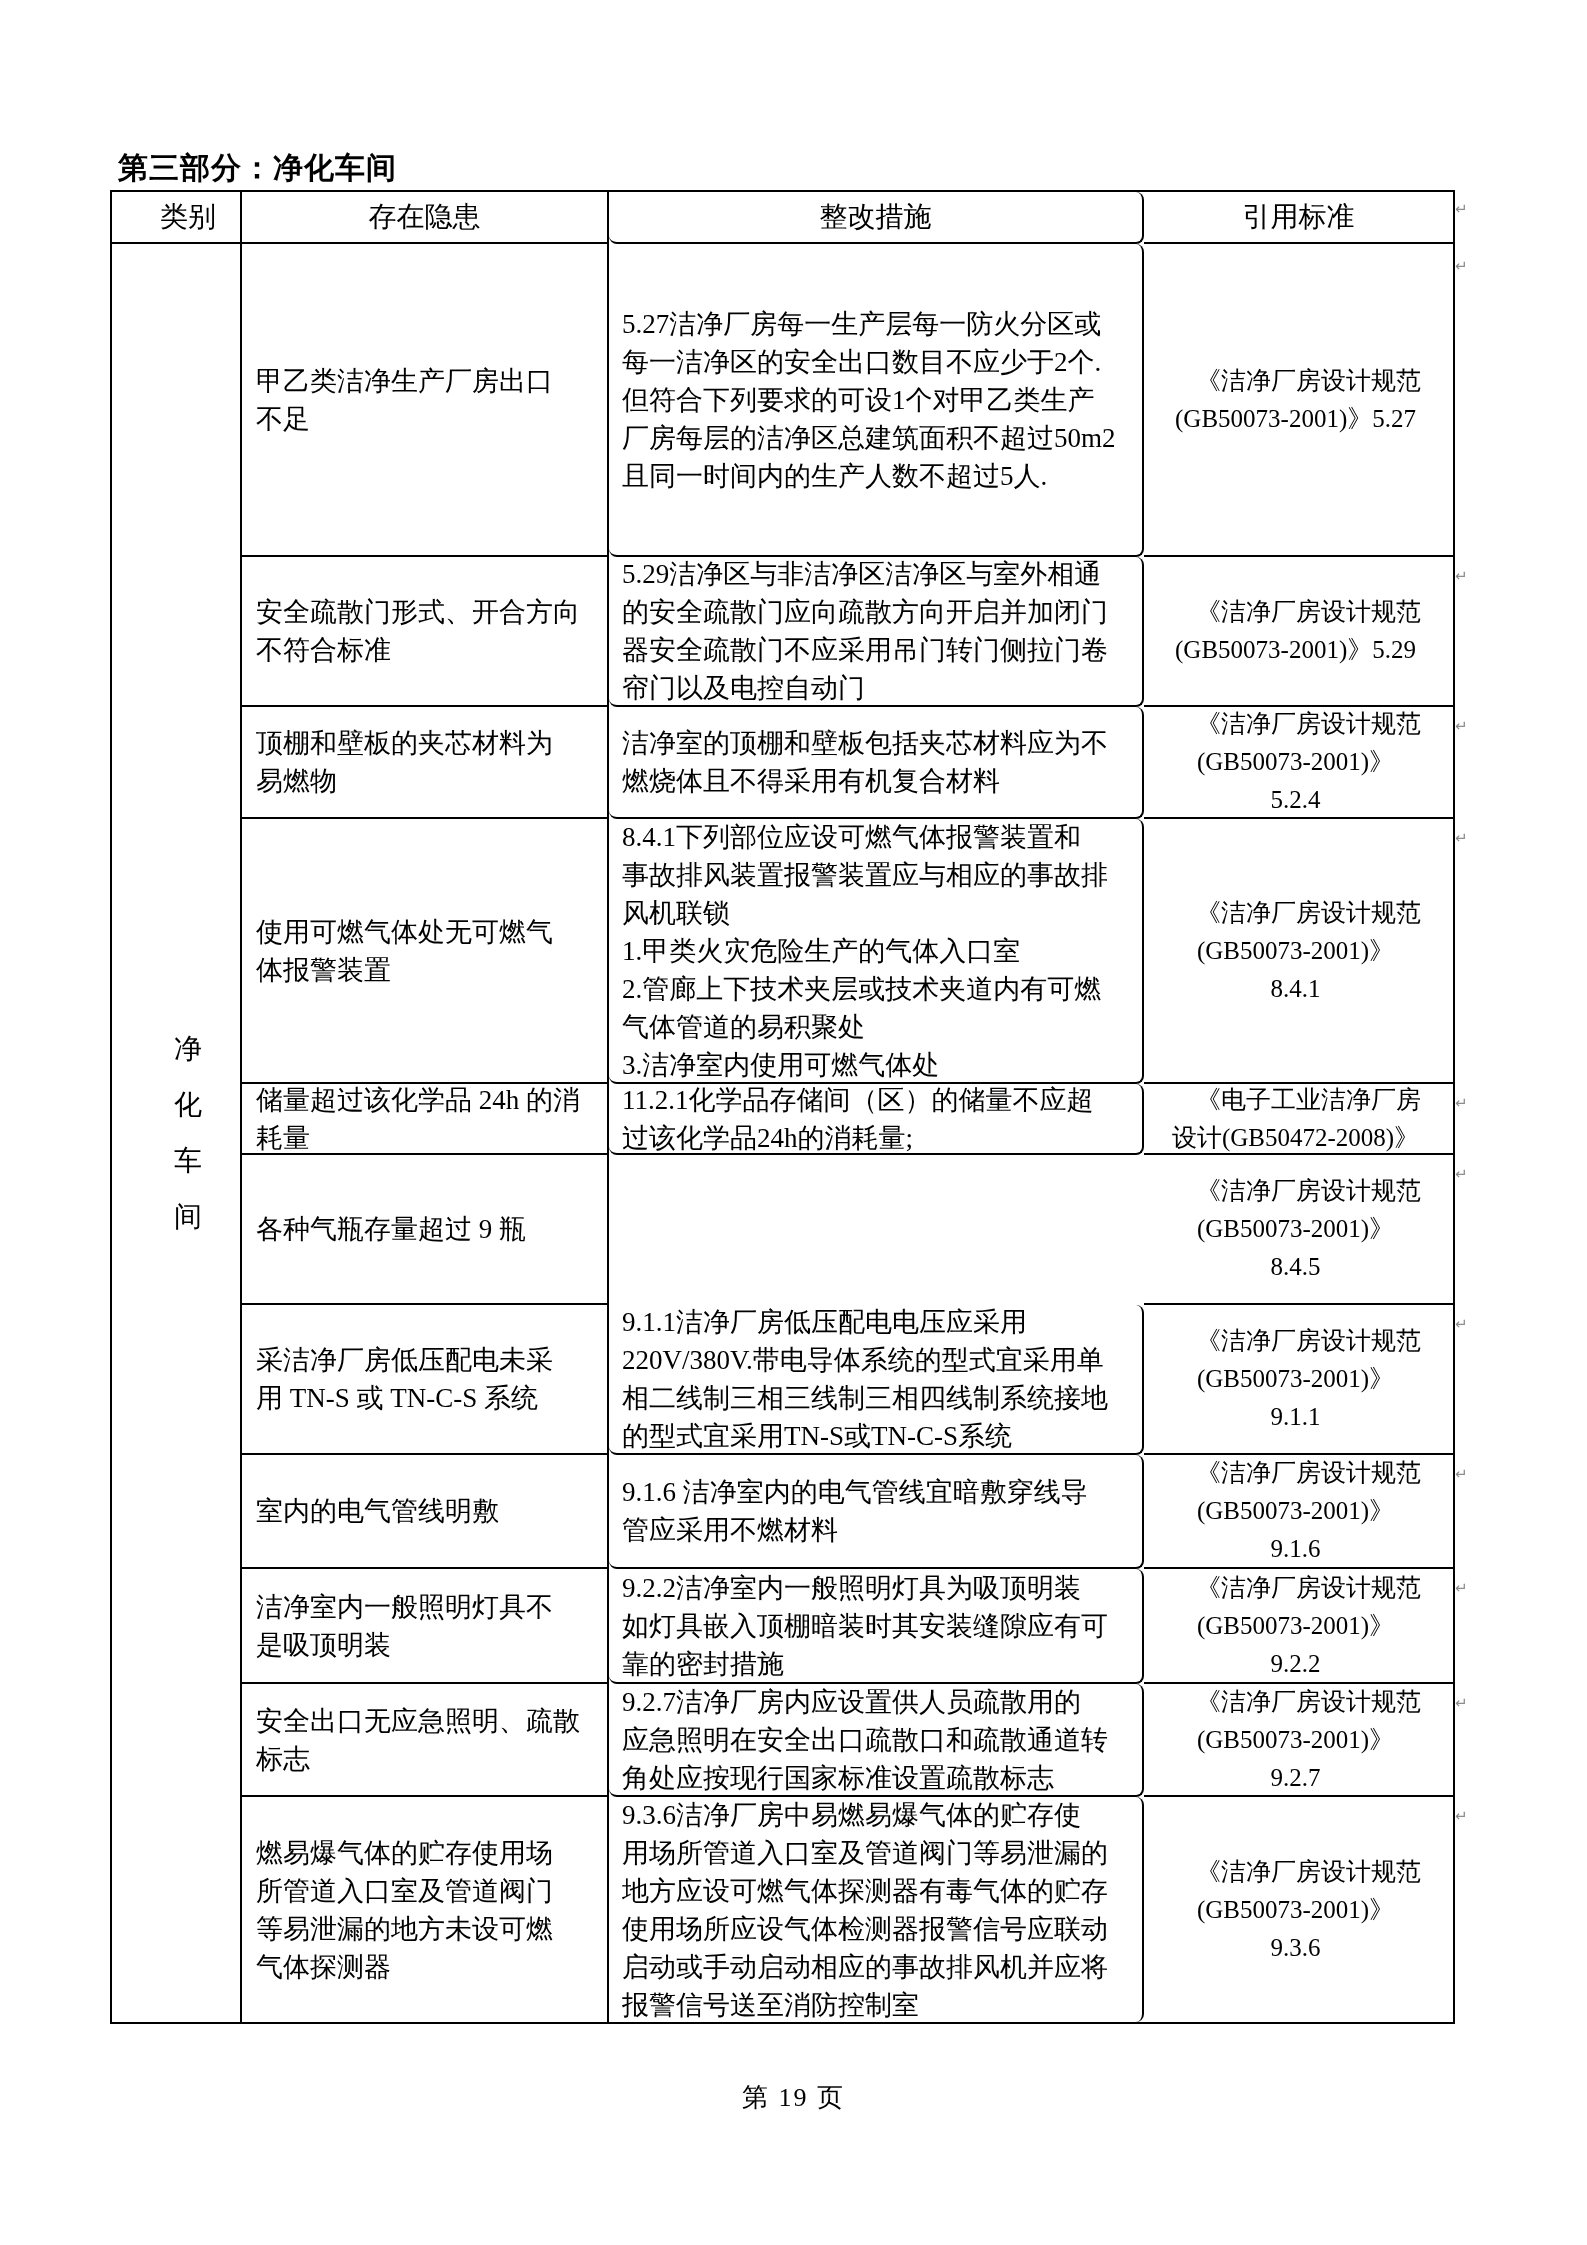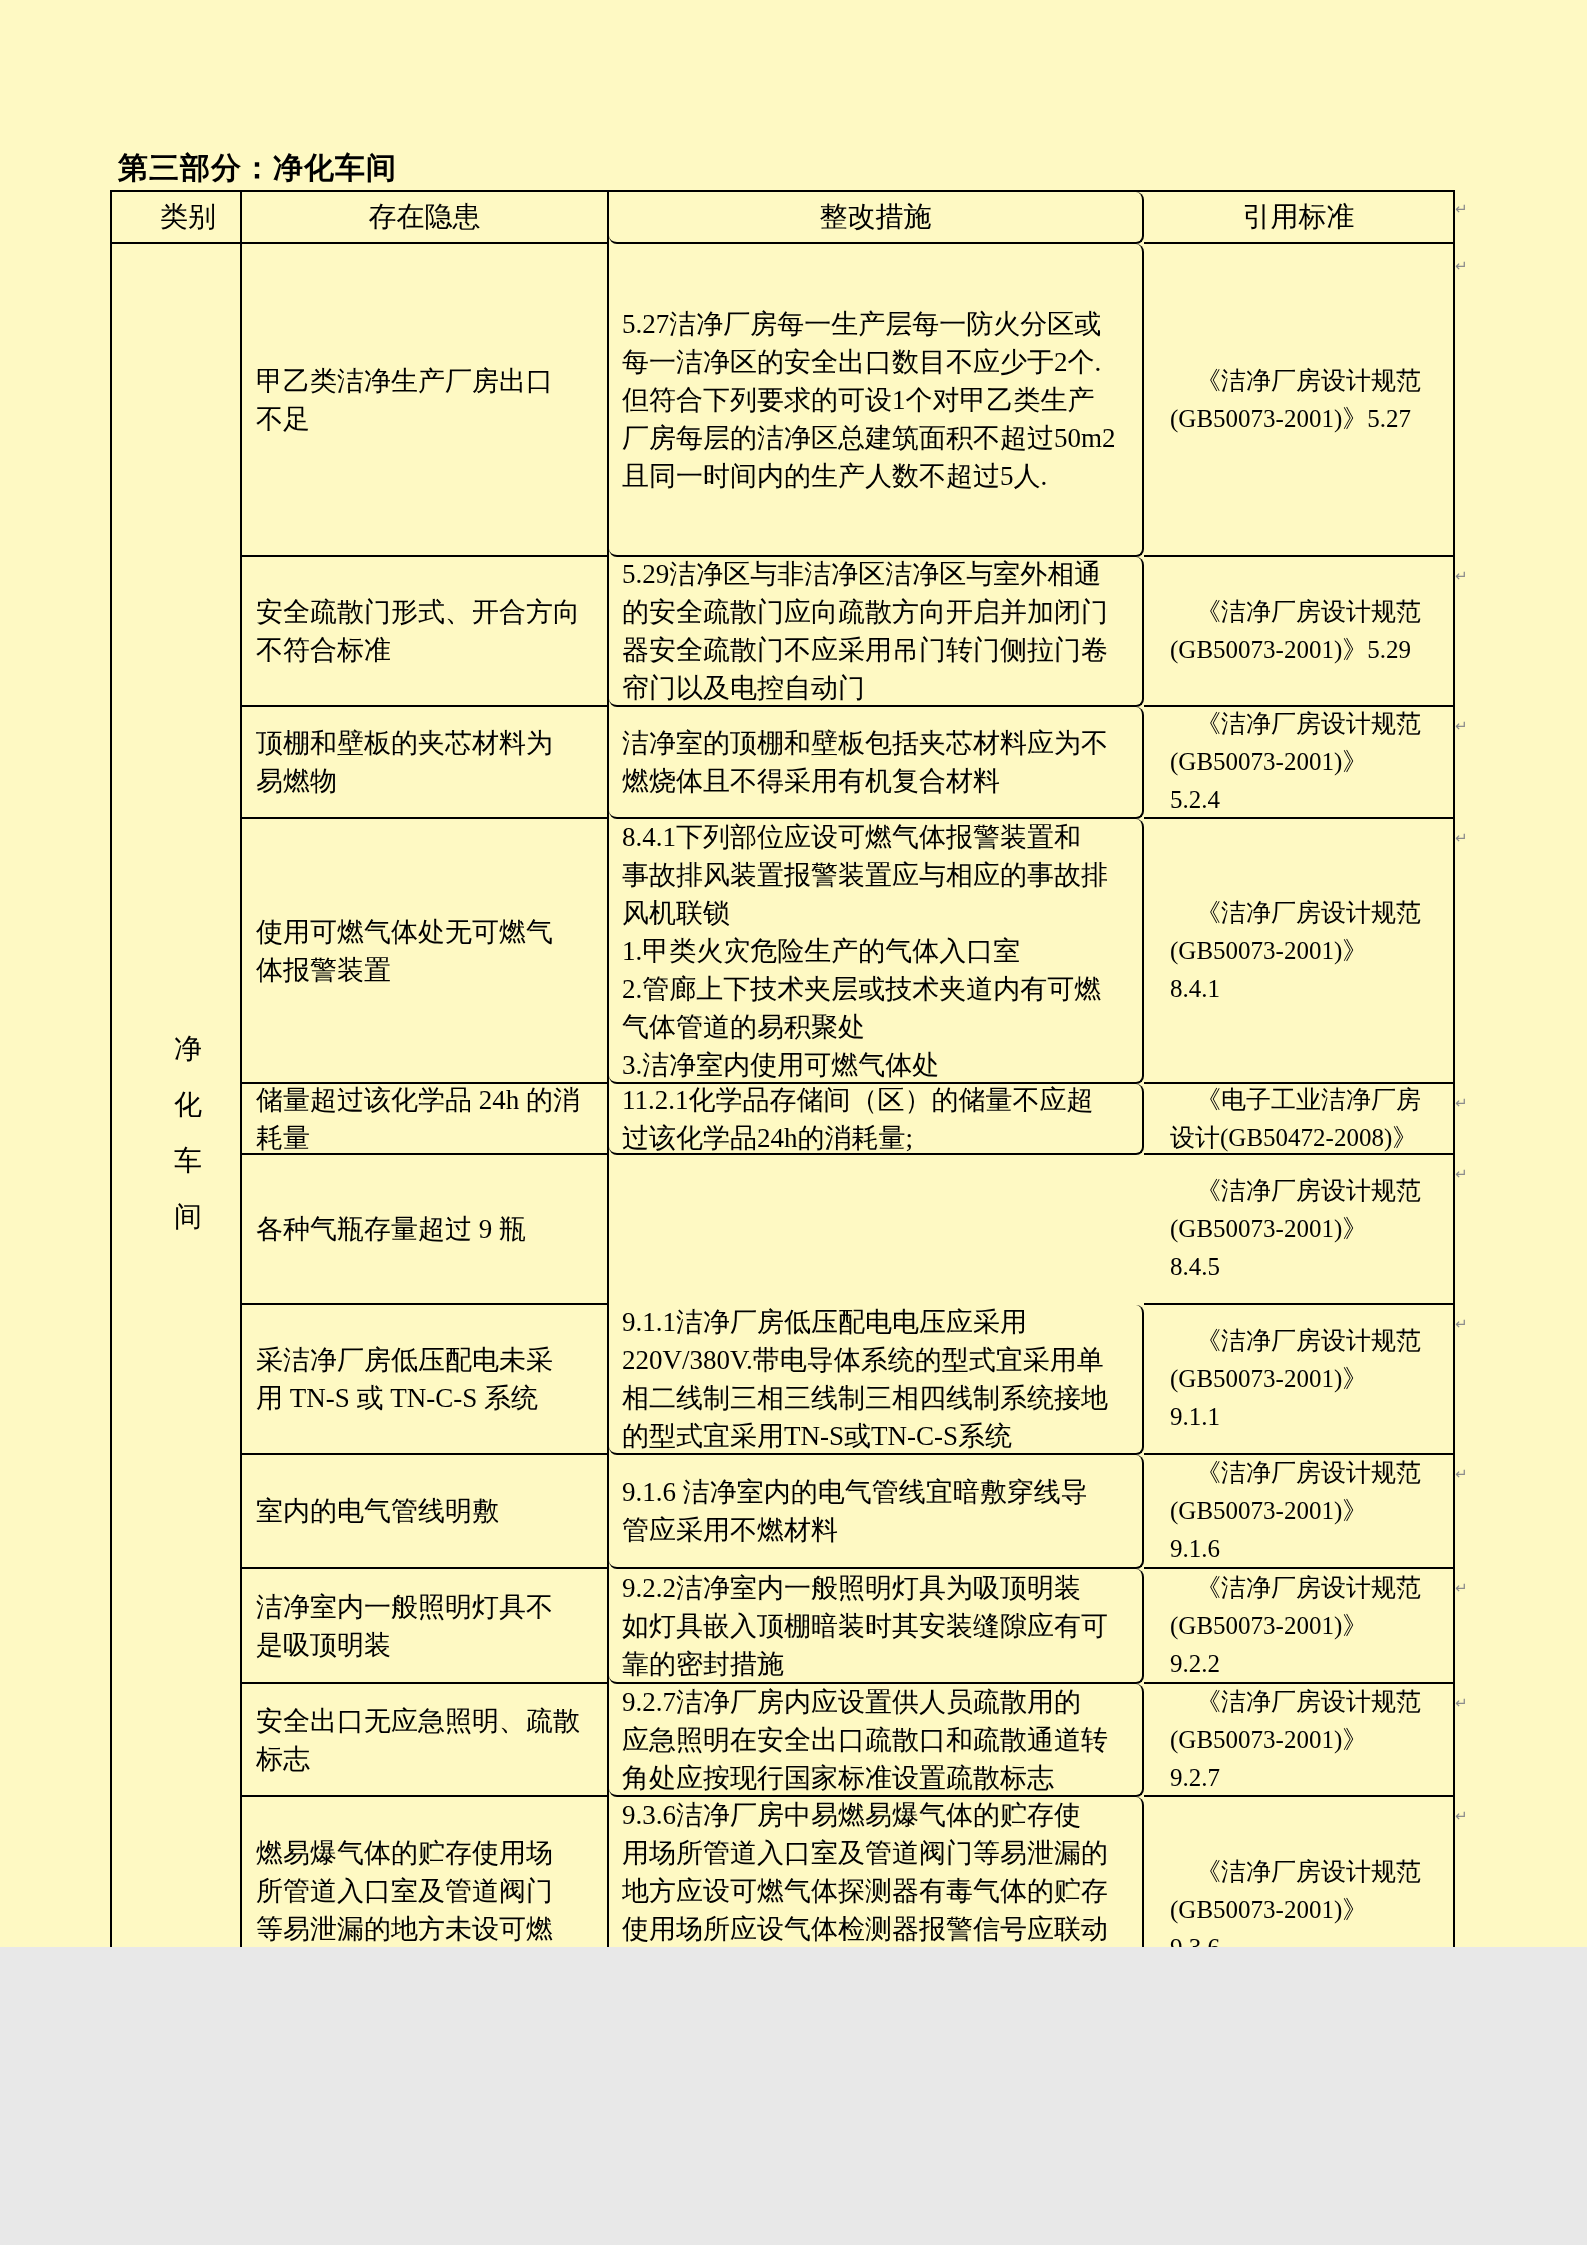--- a/index.html
+++ b/index.html
@@ -1,19 +1,19 @@
 <!DOCTYPE html>
 <html><head>
 <meta charset="utf-8">
 <style>
   html,body{margin:0;padding:0;background:#e8e8e8;}
   .page{
     position:relative;
-    width:1587px;height:1947px;
-    background:#fef9c3;
+    width:1587px;height:2245px;
+    background:#ffffff;
     font-family:"Liberation Serif","DejaVu Serif",serif;
     color:#000;
     overflow:hidden;
   }
   .doc-title{
     position:absolute;
     left:118px;top:148px;
     font-size:30px;font-weight:bold;
     letter-spacing:1px;
     white-space:nowrap;
@@ -33,21 +33,21 @@
     border-bottom:2px solid #000;
     display:flex;
     align-items:center;
     overflow:visible;
   }
   .cell.last-col{border-right:none;}
   .cell.last-row{border-bottom:none;}
   .c1{grid-column:1;padding-left:24px;}
   .c2{grid-column:2;}
   .c3{grid-column:3;border-radius:8px;}
-  .c4{grid-column:4;}
+  .c4{grid-column:4;text-align:center;}
   .hdr{
     justify-content:center;
     font-size:28px;
     line-height:34px;
   }
   .category-cell{
     justify-content:center;
     text-align:center;
     font-size:28px;
     line-height:56px;

